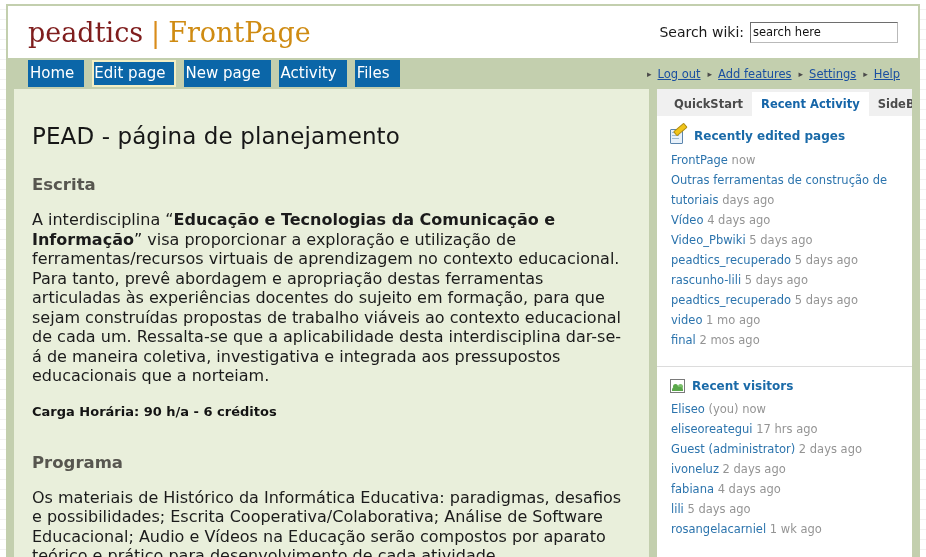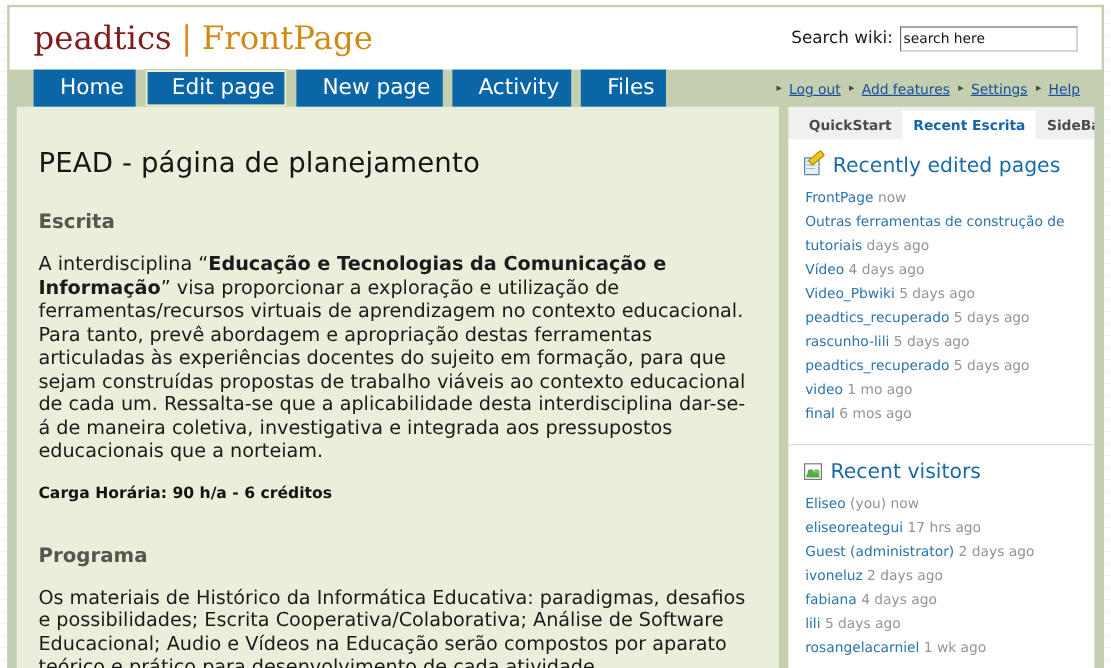--- a/index.html
+++ b/index.html
@@ -85,22 +85,22 @@
     display: flex;
     align-items: center;
     justify-content: space-between;
     padding: 0 14px 0 22px;
     box-sizing: border-box;
   }
   .nav-tabs { display: flex; align-items: center; gap: 8px; }
   .nav-tab {
     background: #0b66a8;
     color: #ffffff;
-    font-size: 18px;
-    padding: 3px 8px 4px 20px;
+    font-size: 15px;
+    padding: 3px 8px 4px 0;
     line-height: 1.1;
     border: 2px solid transparent;
     cursor: pointer;
     white-space: nowrap;
   }
   .nav-tab.active { border-color: #f2eec4; }
 
   .util-links {
     display: flex;
     align-items: center;
@@ -202,22 +202,22 @@
   .side-block { padding: 12px 0 10px 0; }
   .side-block.visitors { border-top: 1px solid #dcdcdc; margin-top: 6px; }
   .block-head {
     display: flex;
     align-items: center;
     gap: 7px;
     padding-left: 13px;
     margin-bottom: 6px;
   }
   .block-head-text {
-    font-size: 17px;
-    font-weight: normal;
+    font-size: 12px;
+    font-weight: bold;
     color: #1a6aa8;
     white-space: nowrap;
   }
   .side-list { list-style: none; margin: 0; padding: 0 0 0 14px; }
   .side-list li {
     font-size: 11.5px;
     line-height: 20px;
     color: #8c8c8c;
     white-space: nowrap;
   }
@@ -306,21 +306,21 @@
       <p class="para"><span>A interdisciplina “</span><b>Educação e Tecnologias da Comunicação e Informação</b><span>” visa proporcionar a exploração e utilização de ferramentas/recursos virtuais de aprendizagem no contexto educacional. Para tanto, prevê abordagem e apropriação destas ferramentas articuladas às experiências docentes do sujeito em formação, para que sejam construídas propostas de trabalho viáveis ao contexto educacional de cada um. Ressalta-se que a aplicabilidade desta interdisciplina dar-se-á de maneira coletiva, investigativa e integrada aos pressupostos educacionais que a norteiam.</span></p>
       <p class="carga">Carga Horária: 90 h/a  -  6 créditos</p>
 
       <h2 class="section-head second">Programa</h2>
       <p class="para">Os materiais de Histórico da Informática Educativa: paradigmas, desafios e possibilidades; Escrita Cooperativa/Colaborativa; Análise de Software Educacional; Audio e Vídeos na Educação serão compostos por aparato teórico e prático para desenvolvimento de cada atividade.</p>
     </div>
 
     <div class="side-col">
       <div class="side-tabs">
         <div class="side-tab">QuickStart</div>
-        <div class="side-tab active">Recent Escrita</div>
+        <div class="side-tab active">Recent Activity</div>
         <div class="side-tab">SideBar</div>
       </div>
 
       <div class="side-panel">
 
         <div class="side-block">
           <div class="block-head">
             <span class="icon-page-edit">
               <span class="sheet"></span>
                 <span class="pencil"></span>
@@ -329,21 +329,21 @@
           </div>
           <ul class="side-list">
             <li><a href="#">FrontPage</a> <span class="ago">now</span></li>
             <li class="wrapper"><a href="#">Outras ferramentas de construção de tutoriais</a> <span class="ago">days ago</span></li>
             <li><a href="#">Vídeo</a> <span class="ago">4 days ago</span></li>
             <li><a href="#">Video_Pbwiki</a> <span class="ago">5 days ago</span></li>
             <li><a href="#">peadtics_recuperado</a> <span class="ago">5 days ago</span></li>
             <li><a href="#">rascunho-lili</a> <span class="ago">5 days ago</span></li>
             <li><a href="#">peadtics_recuperado</a> <span class="ago">5 days ago</span></li>
             <li><a href="#">video</a> <span class="ago">1 mo ago</span></li>
-            <li><a href="#">final</a> <span class="ago">6 mos ago</span></li>
+            <li><a href="#">final</a> <span class="ago">2 mos ago</span></li>
           </ul>
         </div>
 
         <div class="side-block visitors">
           <div class="block-head">
             <span class="icon-people"></span>
             <span class="block-head-text">Recent visitors</span>
           </div>
           <ul class="side-list">
             <li><a href="#">Eliseo</a> <span class="ago">(you) now</span></li>

